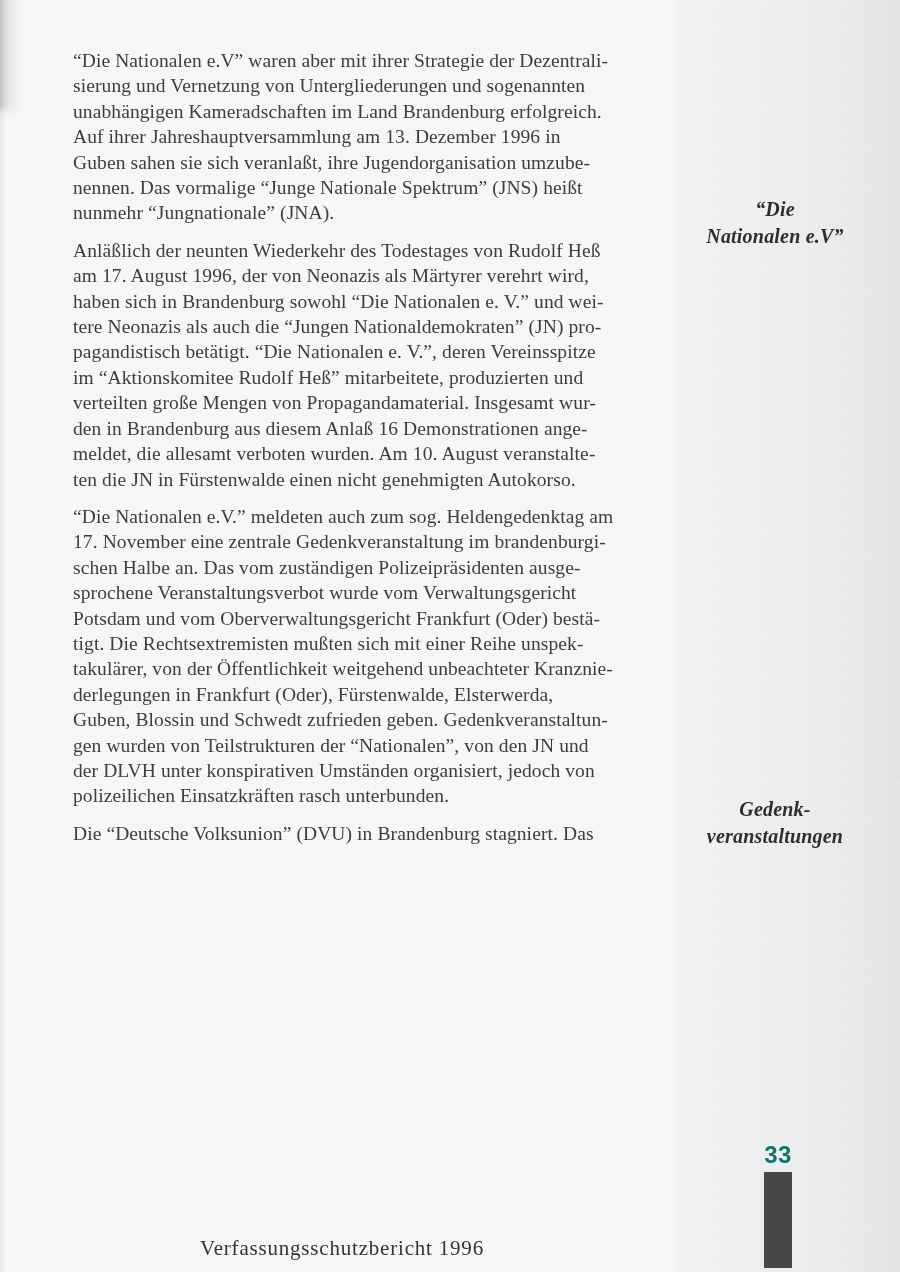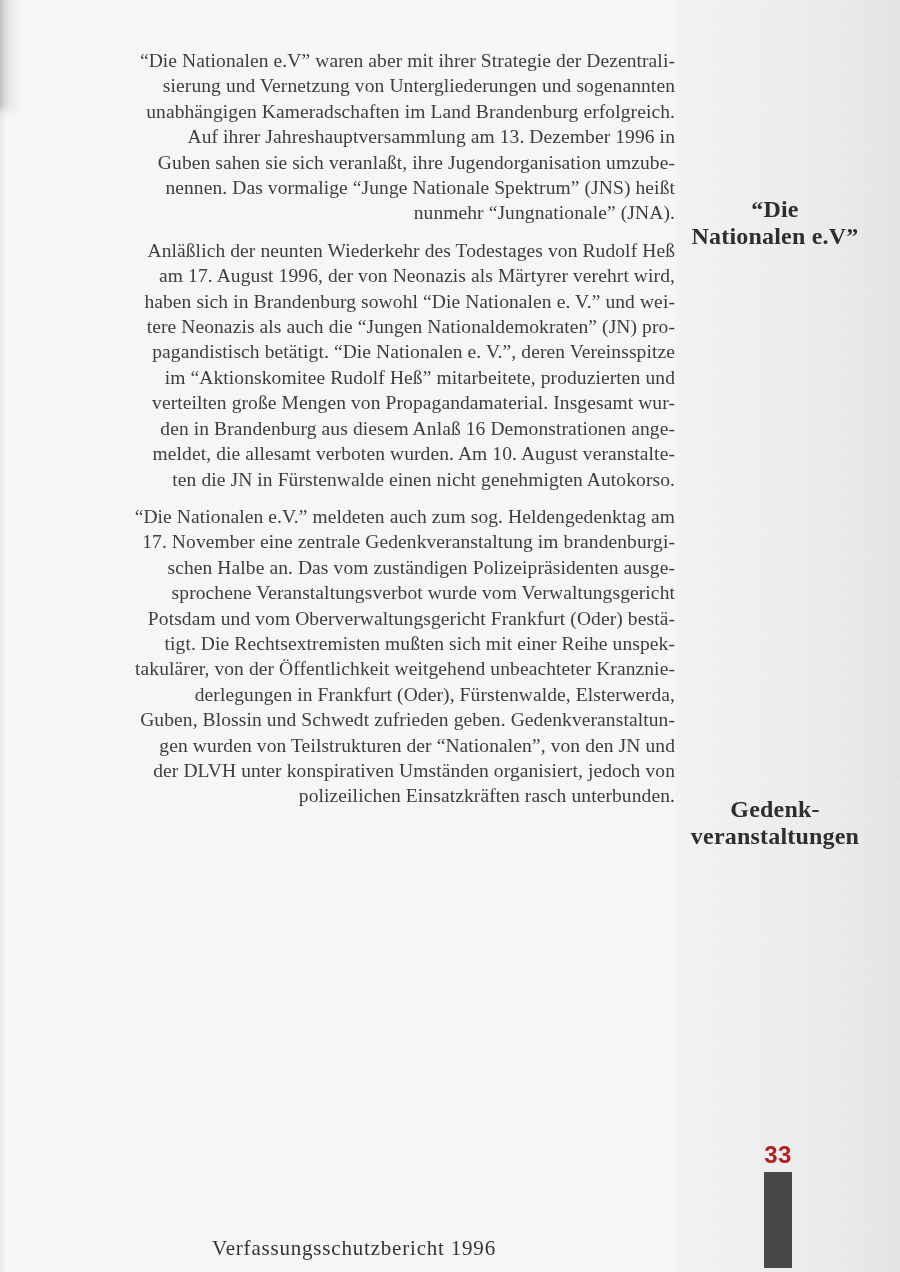--- a/index.html
+++ b/index.html
@@ -39,58 +39,58 @@
 
   .text-block {
     position: absolute;
     left: 57px; top: 48px; width: 618px;
     color: #3d3d3d;
     font-size: 19.5px;
     line-height: 25.4px;
     letter-spacing: 0.1px;
   }
   .text-block p {
-    margin: 0 0 12px 0;
+    margin: 0 0 12px 16px;
     white-space: pre-line;
-    text-align: right;
   }
 
   .margin-note {
     position: absolute;
     left: 682px; width: 186px;
     text-align: center;
+    font-style: italic;
     font-weight: 600;
-    font-size: 24px;
+    font-size: 20px;
     line-height: 27px;
     color: #2e2e2e;
     white-space: pre-line;
     letter-spacing: 0.2px;
   }
   .margin-note.note-1 { top: 196px; }
   .margin-note.note-2 { top: 796px; }
 
   .page-number {
     position: absolute;
     left: 758px; top: 1141px; width: 40px;
     text-align: center;
     font-family: "Liberation Sans", sans-serif;
     font-weight: bold;
     font-size: 24px;
-    color: #b91c1c;
+    color: #0f766e;
     letter-spacing: 0.5px;
   }
   .page-bar {
     position: absolute;
     left: 764px; top: 1172px; width: 28px; height: 96px;
     background: #484848;
   }
 
   .footer {
     position: absolute;
-    left: 44px; top: 1236px; width: 620px;
+    left: 32px; top: 1236px; width: 620px;
     text-align: center;
     font-size: 21px;
     color: #343434;
     letter-spacing: 0.8px;
   }
 </style>
 </head>
 <body>
 
 <div class="right-strip"></div>
@@ -120,20 +120,21 @@
 schen Halbe an. Das vom zuständigen Polizeipräsidenten ausge-
 sprochene Veranstaltungsverbot wurde vom Verwaltungsgericht
 Potsdam und vom Oberverwaltungsgericht Frankfurt (Oder) bestä-
 tigt. Die Rechtsextremisten mußten sich mit einer Reihe unspek-
 takulärer, von der Öffentlichkeit weitgehend unbeachteter Kranznie-
 derlegungen in Frankfurt (Oder), Fürstenwalde, Elsterwerda,
 Guben, Blossin und Schwedt zufrieden geben. Gedenkveranstaltun-
 gen wurden von Teilstrukturen der “Nationalen”, von den JN und
 der DLVH unter konspirativen Umständen organisiert, jedoch von
 polizeilichen Einsatzkräften rasch unterbunden.</p>
+  <p>Die “Deutsche Volksunion” (DVU) in Brandenburg stagniert. Das</p>
 </div>
 
 <div class="margin-note note-1">“Die
 Nationalen e.V”</div>
 <div class="margin-note note-2">Gedenk-
 veranstaltungen</div>
 
 <div class="page-number">33</div>
 <div class="page-bar"></div>
 

